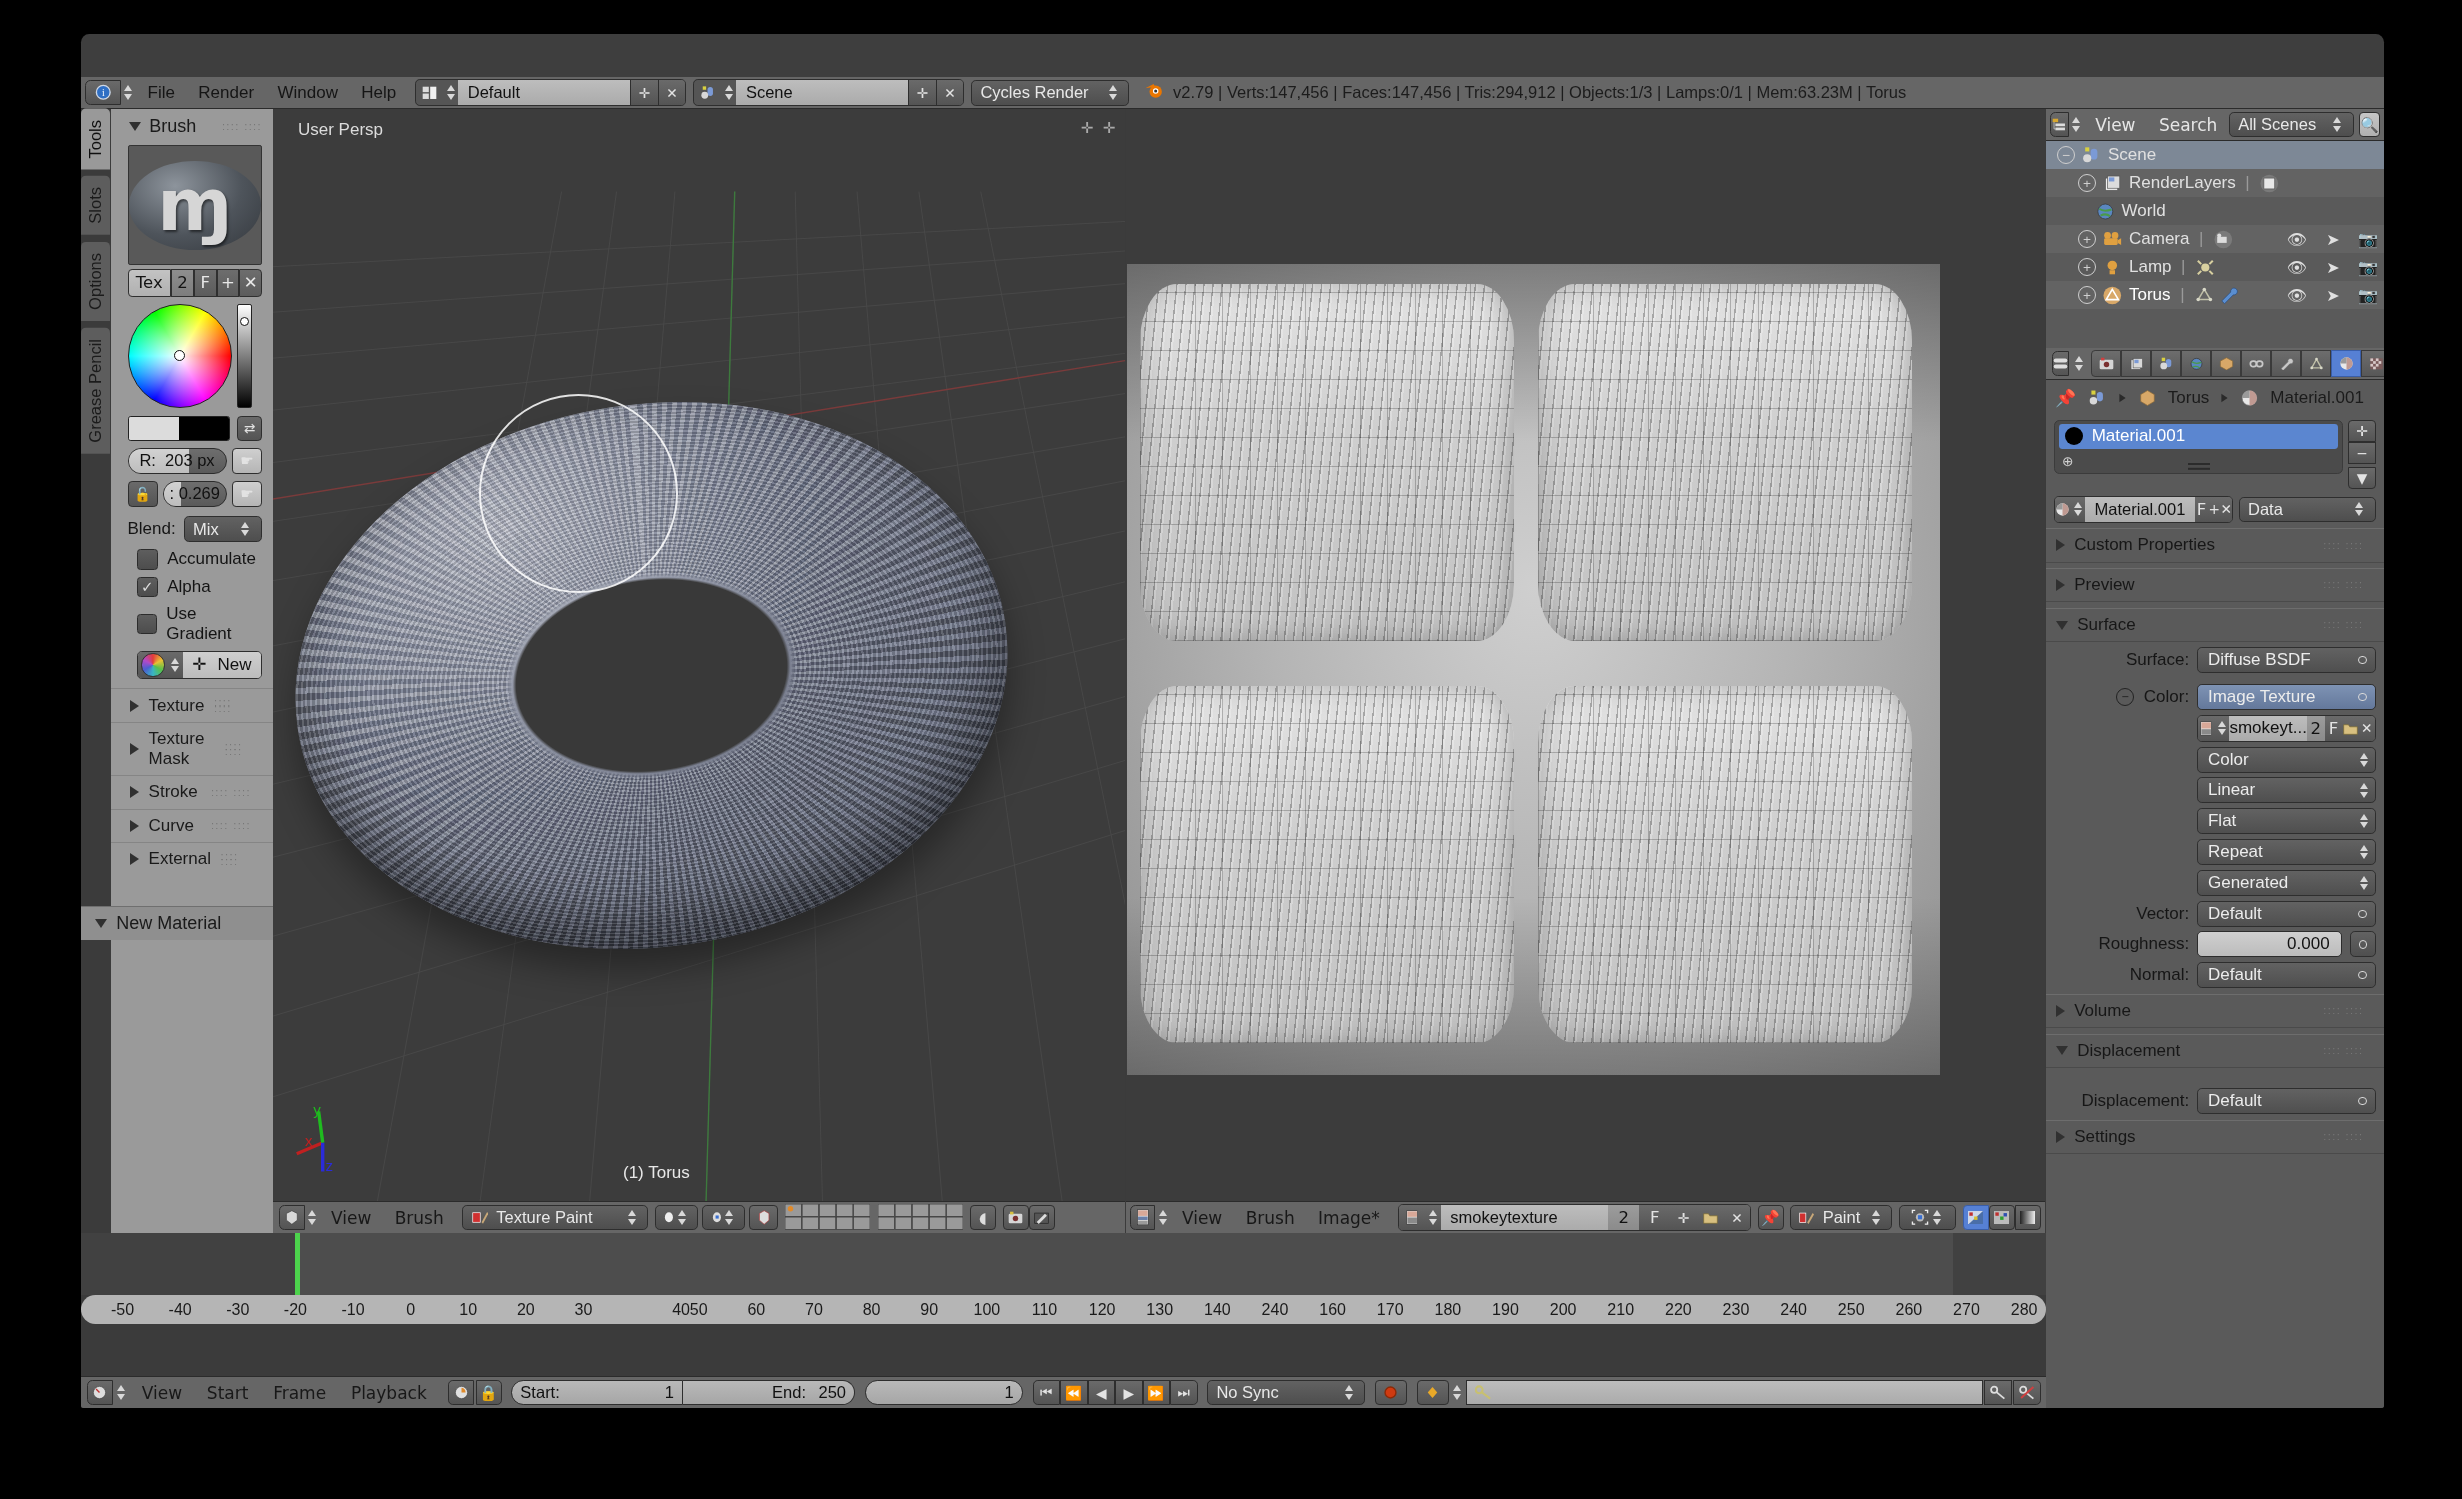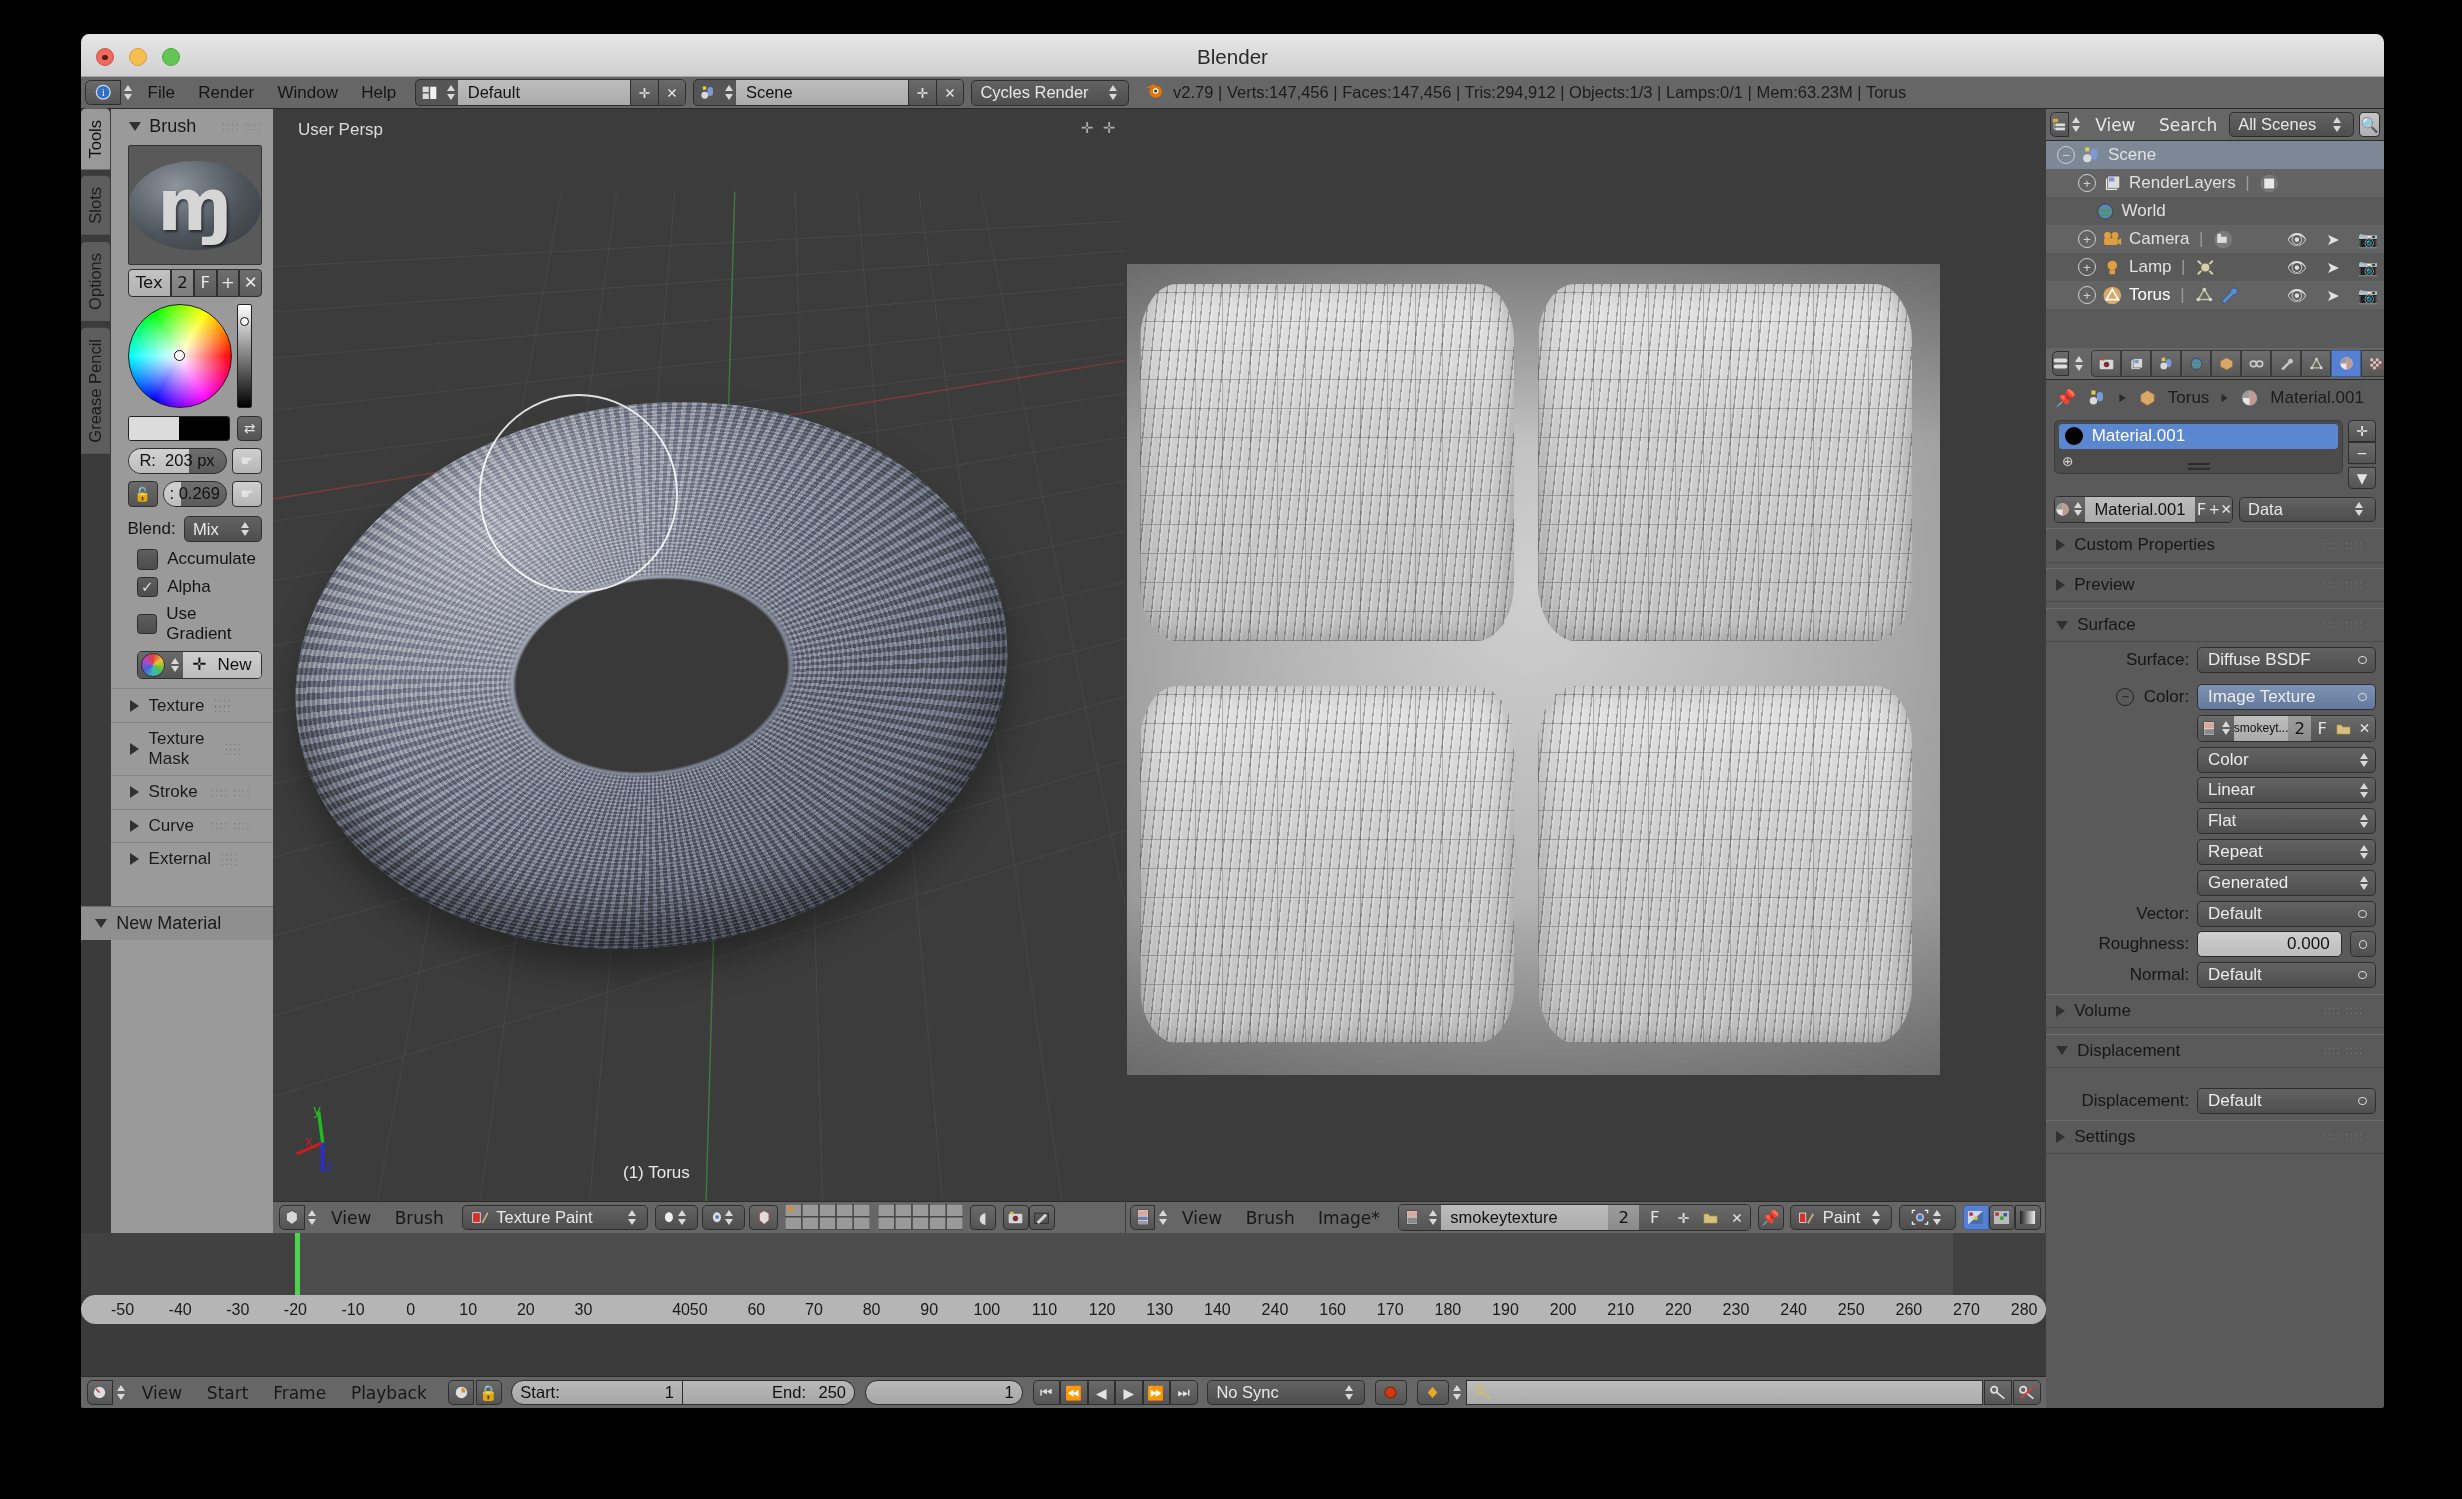--- a/index.html
+++ b/index.html
@@ -291,28 +291,20 @@
     font-family:"Liberation Sans",sans-serif;gap:12.4px;}
   .tbtn{width:27.5px;height:25px;border:0.7px solid #2e2e2e;background:linear-gradient(#6a6a6a,#545454);
     display:flex;align-items:center;justify-content:center;color:#e3e3e3;font-size:13.7px;}
   .axisgiz{position:absolute;left:20.6px;bottom:25px;width:82px;height:76px;}
 </style>
 </head>
 <body>
 
 <div id="window">
 
-  <div id="titlebar">
-    <div class="traffic">
-      <div class="tl r"></div>
-      <div class="tl y"></div>
-      <div class="tl g"></div>
-    </div>
-    <div class="title">Blender</div>
-  </div>
 
   <div id="blender">
 
     <div id="topbar" class="hdr">
       <div class="iconbtn" style="width:36px;border-radius:5.5px 0 0 5.5px;">
         <svg width="16.5" height="16.5" viewBox="0 0 24 24" style="font-size:22px">
             <circle cx="12" cy="12" r="10" fill="#2f6fc4" stroke="#cfd8e6" stroke-width="2"></circle>
             <text x="12" y="17" font-size="14" fill="#fff" text-anchor="middle" font-family="Liberation Serif, serif">i</text>
           </svg>
       </div>
@@ -1113,21 +1105,21 @@
               <svg width="12.4" height="15" viewBox="0 0 18 22">
                   <rect x="1" y="1" width="16" height="20" fill="#e8e8e8" stroke="#333"></rect>
                   <rect x="2" y="2" width="14" height="9" fill="#d8a898"></rect>
                   <rect x="2" y="12" width="14" height="8" fill="#8a8a8a"></rect>
                 </svg>
             </div>
             <div class="spin" style="background:linear-gradient(#6a6a6a,#545454);height:25px;">
                 <div class="ar-up"></div>
                 <div class="ar-dn"></div>
               </div>
-            <div style="flex:1;height:25px;background:linear-gradient(#bdbdbd,#ababab);display:flex;align-items:center;justify-content:center;color:#111;font-size:12px;font-family:'Liberation Sans',sans-serif;">smokeyt...</div>
+            <div style="flex:1;height:25px;background:linear-gradient(#bdbdbd,#ababab);display:flex;align-items:center;justify-content:center;color:#111;font-size:17px;font-family:'Liberation Sans',sans-serif;">smokeyt...</div>
             <div style="width:30px;height:25px;background:linear-gradient(#9c9c9c,#8b8b8b);display:flex;align-items:center;justify-content:center;color:#111;font-size:16.5px;">2</div>
             <div style="width:30px;height:25px;background:linear-gradient(#6a6a6a,#545454);display:flex;align-items:center;justify-content:center;color:#e3e3e3;font-size:16.5px;">F</div>
             <div class="tbtn" style="border:none;">
               <svg width="15" height="13.7" viewBox="0 0 22 20">
                   <path d="M1 4 h7 l2 3 h11 v11 H1 Z" fill="#d8c080" stroke="#7a6a30"></path>
                 </svg>
             </div>
             <div class="tbtn" style="border:none;">✕</div>
           </div>
         </div>

